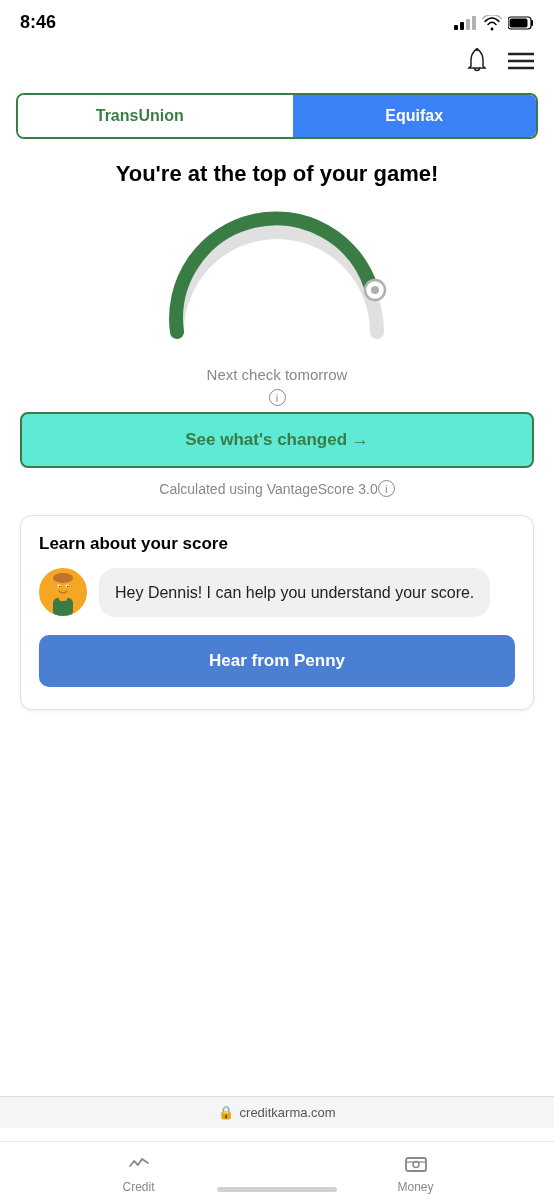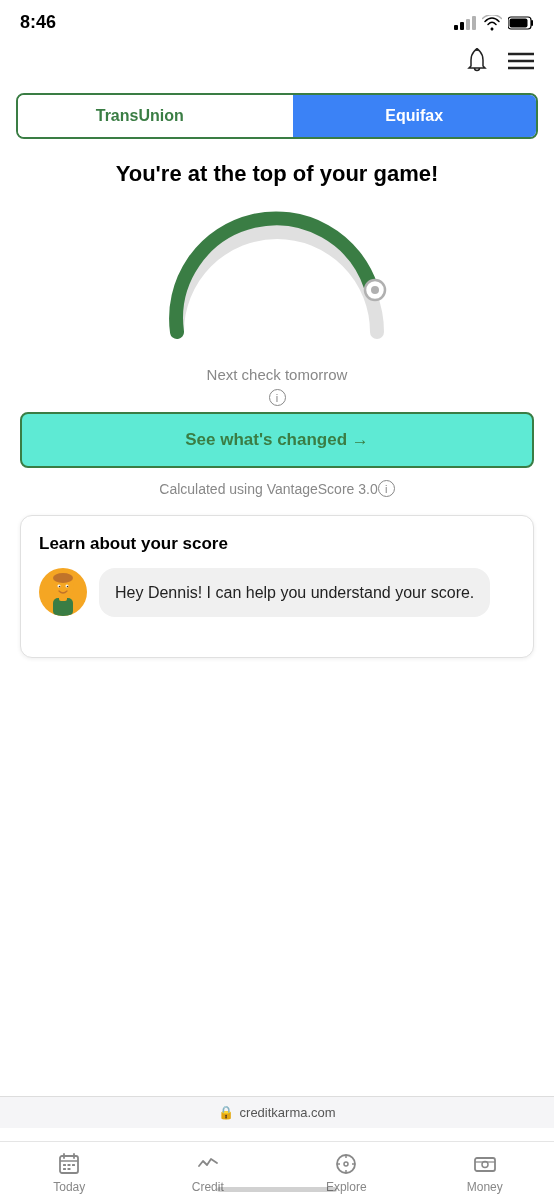--- a/index.html
+++ b/index.html
@@ -379,62 +379,38 @@
           <path d="M 20 23 Q 24 27 28 23" stroke="#c0732a" stroke-width="1.2" fill="none" stroke-linecap="round"></path>
 
           <rect x="14" y="30" width="20" height="18" rx="5" fill="#3a7d44"></rect>
 
           <rect x="20" y="28" width="8" height="5" rx="2" fill="#f5a623"></rect>
         </svg>
       </div>
       <div class="penny-bubble">Hey Dennis! I can help you understand your score.</div>
     </div>
 
+    <button class="hear-from-penny-btn">Hear from Penny</button>
   </div>
 
 </div>
 
 <div style="height: 160px;"></div>
 
 <div class="address-bar">
   <span>🔒</span>
   <span>creditkarma.com</span>
 </div>
 
 <div class="bottom-nav">
-  <div class="nav-item">
-    <svg width="24" height="24" viewBox="0 0 24 24">
-      <rect x="3" y="4" width="18" height="17" rx="2" stroke="#888" stroke-width="1.8" fill="none"></rect>
-      <line x1="3" y1="9" x2="21" y2="9" stroke="#888" stroke-width="1.5"></line>
-      <line x1="7" y1="2" x2="7" y2="6" stroke="#888" stroke-width="1.8" stroke-linecap="round"></line>
-      <line x1="17" y1="2" x2="17" y2="6" stroke="#888" stroke-width="1.8" stroke-linecap="round"></line>
-      <rect x="6" y="12" width="3" height="2" rx="0.5" fill="#888"></rect>
-      <rect x="10.5" y="12" width="3" height="2" rx="0.5" fill="#888"></rect>
-      <rect x="15" y="12" width="3" height="2" rx="0.5" fill="#888"></rect>
-      <rect x="6" y="16" width="3" height="2" rx="0.5" fill="#888"></rect>
-      <rect x="10.5" y="16" width="3" height="2" rx="0.5" fill="#888"></rect>
-    </svg>
-    <span class="nav-label">Today</span>
-  </div>
   <div class="nav-item">
     <svg width="24" height="24" viewBox="0 0 24 24">
       <polyline points="3,14 7,9 11,13 15,7 21,11" stroke="#888" stroke-width="1.8" fill="none" stroke-linecap="round" stroke-linejoin="round"></polyline>
     </svg>
     <span class="nav-label">Credit</span>
-  </div>
-  <div class="nav-item">
-    <svg width="24" height="24" viewBox="0 0 24 24">
-      <circle cx="12" cy="12" r="9" stroke="#888" stroke-width="1.8" fill="none"></circle>
-      <circle cx="12" cy="12" r="2" stroke="#888" stroke-width="1.5" fill="none"></circle>
-      <line x1="12" y1="3" x2="12" y2="6" stroke="#888" stroke-width="1.5"></line>
-      <line x1="12" y1="18" x2="12" y2="21" stroke="#888" stroke-width="1.5"></line>
-      <line x1="3" y1="12" x2="6" y2="12" stroke="#888" stroke-width="1.5"></line>
-      <line x1="18" y1="12" x2="21" y2="12" stroke="#888" stroke-width="1.5"></line>
-    </svg>
-    <span class="nav-label">Explore</span>
   </div>
   <div class="nav-item">
     <svg width="24" height="24" viewBox="0 0 24 24">
       <rect x="2" y="6" width="20" height="13" rx="2" stroke="#888" stroke-width="1.8" fill="none"></rect>
       <circle cx="12" cy="12.5" r="3" stroke="#888" stroke-width="1.5" fill="none"></circle>
       <line x1="2" y1="10" x2="22" y2="10" stroke="#888" stroke-width="1.2"></line>
     </svg>
     <span class="nav-label">Money</span>
   </div>
 </div>

